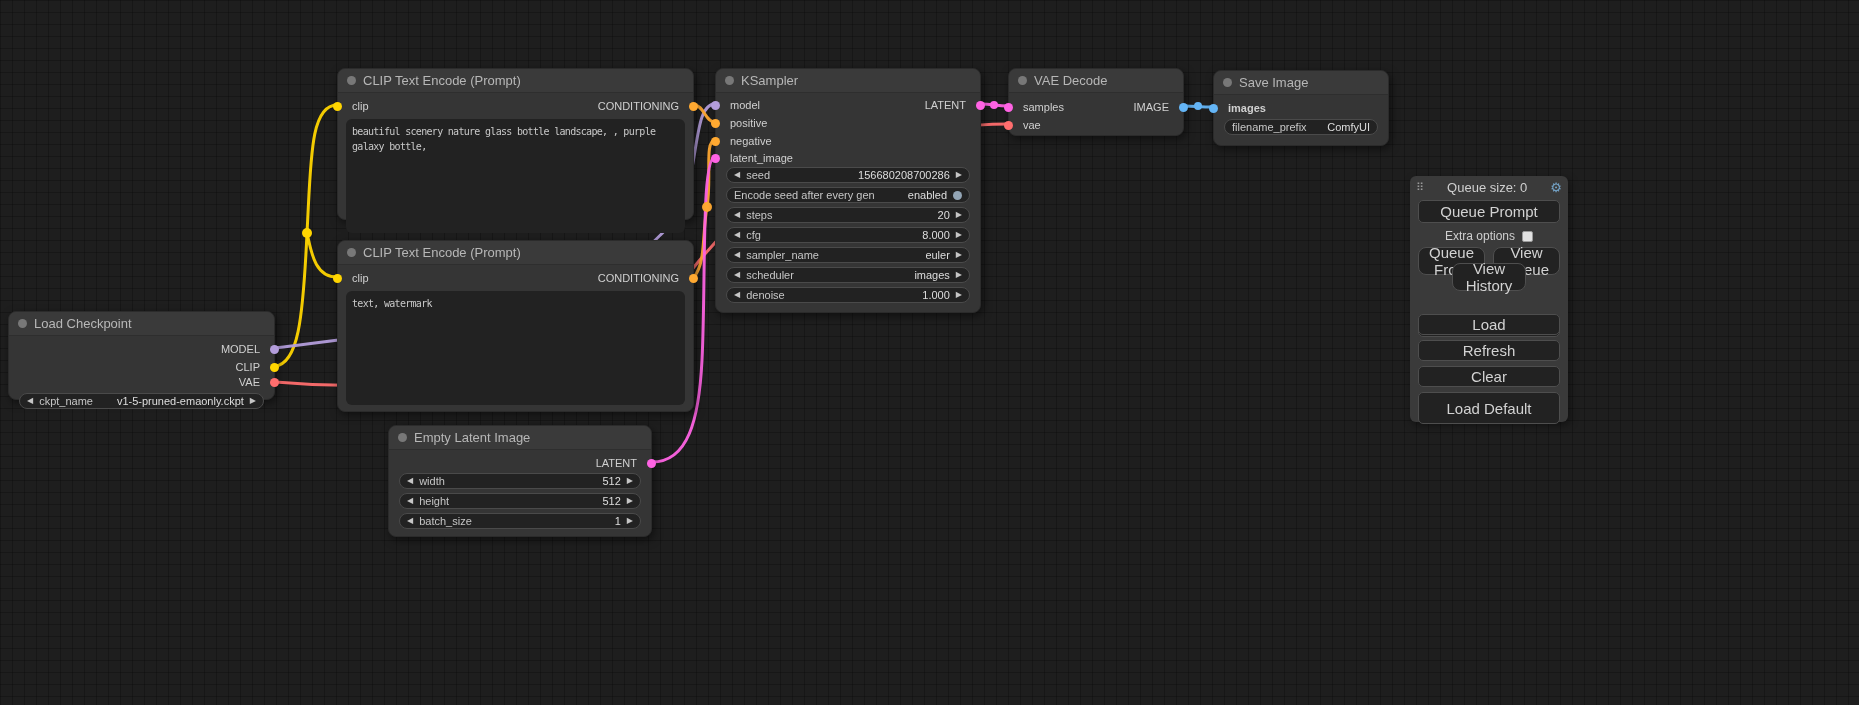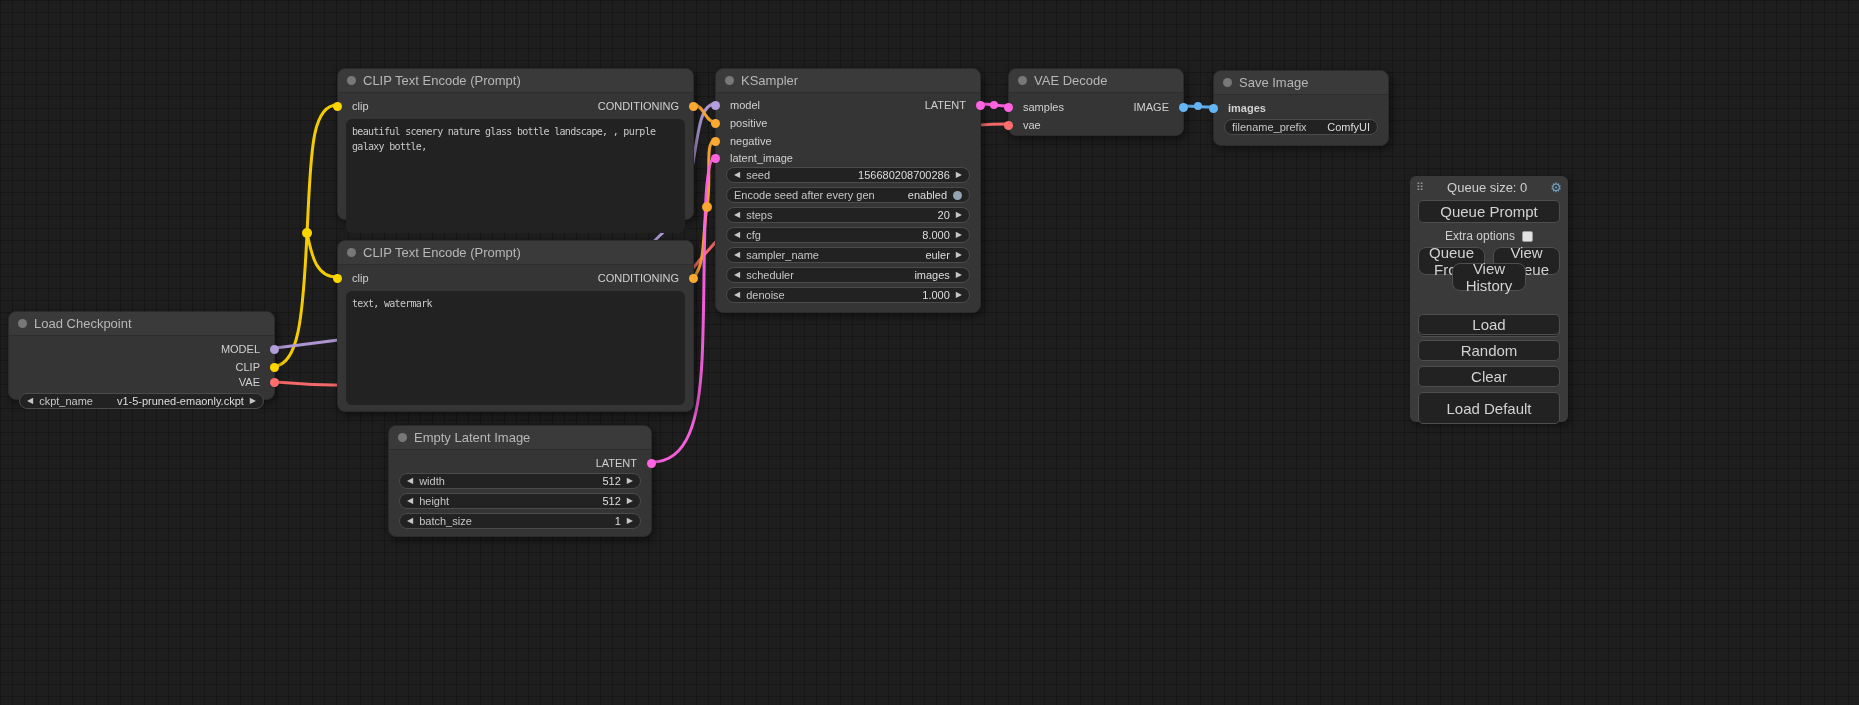--- a/index.html
+++ b/index.html
@@ -290,18 +290,18 @@
     <button class="btn" style="top:24px; height:23px;">Queue Prompt</button>
     <div class="extra">
       <span>Extra options</span>
       <span class="checkbox"></span>
     </div>
     <button class="btn small" style="left:8px; right:auto; top:71px; width:67px;">Queue Front</button>
     <button class="btn small" style="left:auto; right:8px; top:71px; width:67px;">View Queue</button>
     <button class="btn small" style="left:42px; right:auto; top:87px; width:74px;">View History</button>
     <button class="btn" style="top:112px; height:21px;margin-top:28px;">Save</button>
     <button class="btn" style="top:138px; height:21px;">Load</button>
-    <button class="btn" style="top:164px; height:21px;">Random</button>
+    <button class="btn" style="top:164px; height:21px;">Refresh</button>
     <button class="btn" style="top:190px; height:21px;">Clear</button>
     <button class="btn" style="top:216px; height:32px;">Load Default</button>
   </div>
 
 </div>
 
 </body></html>

